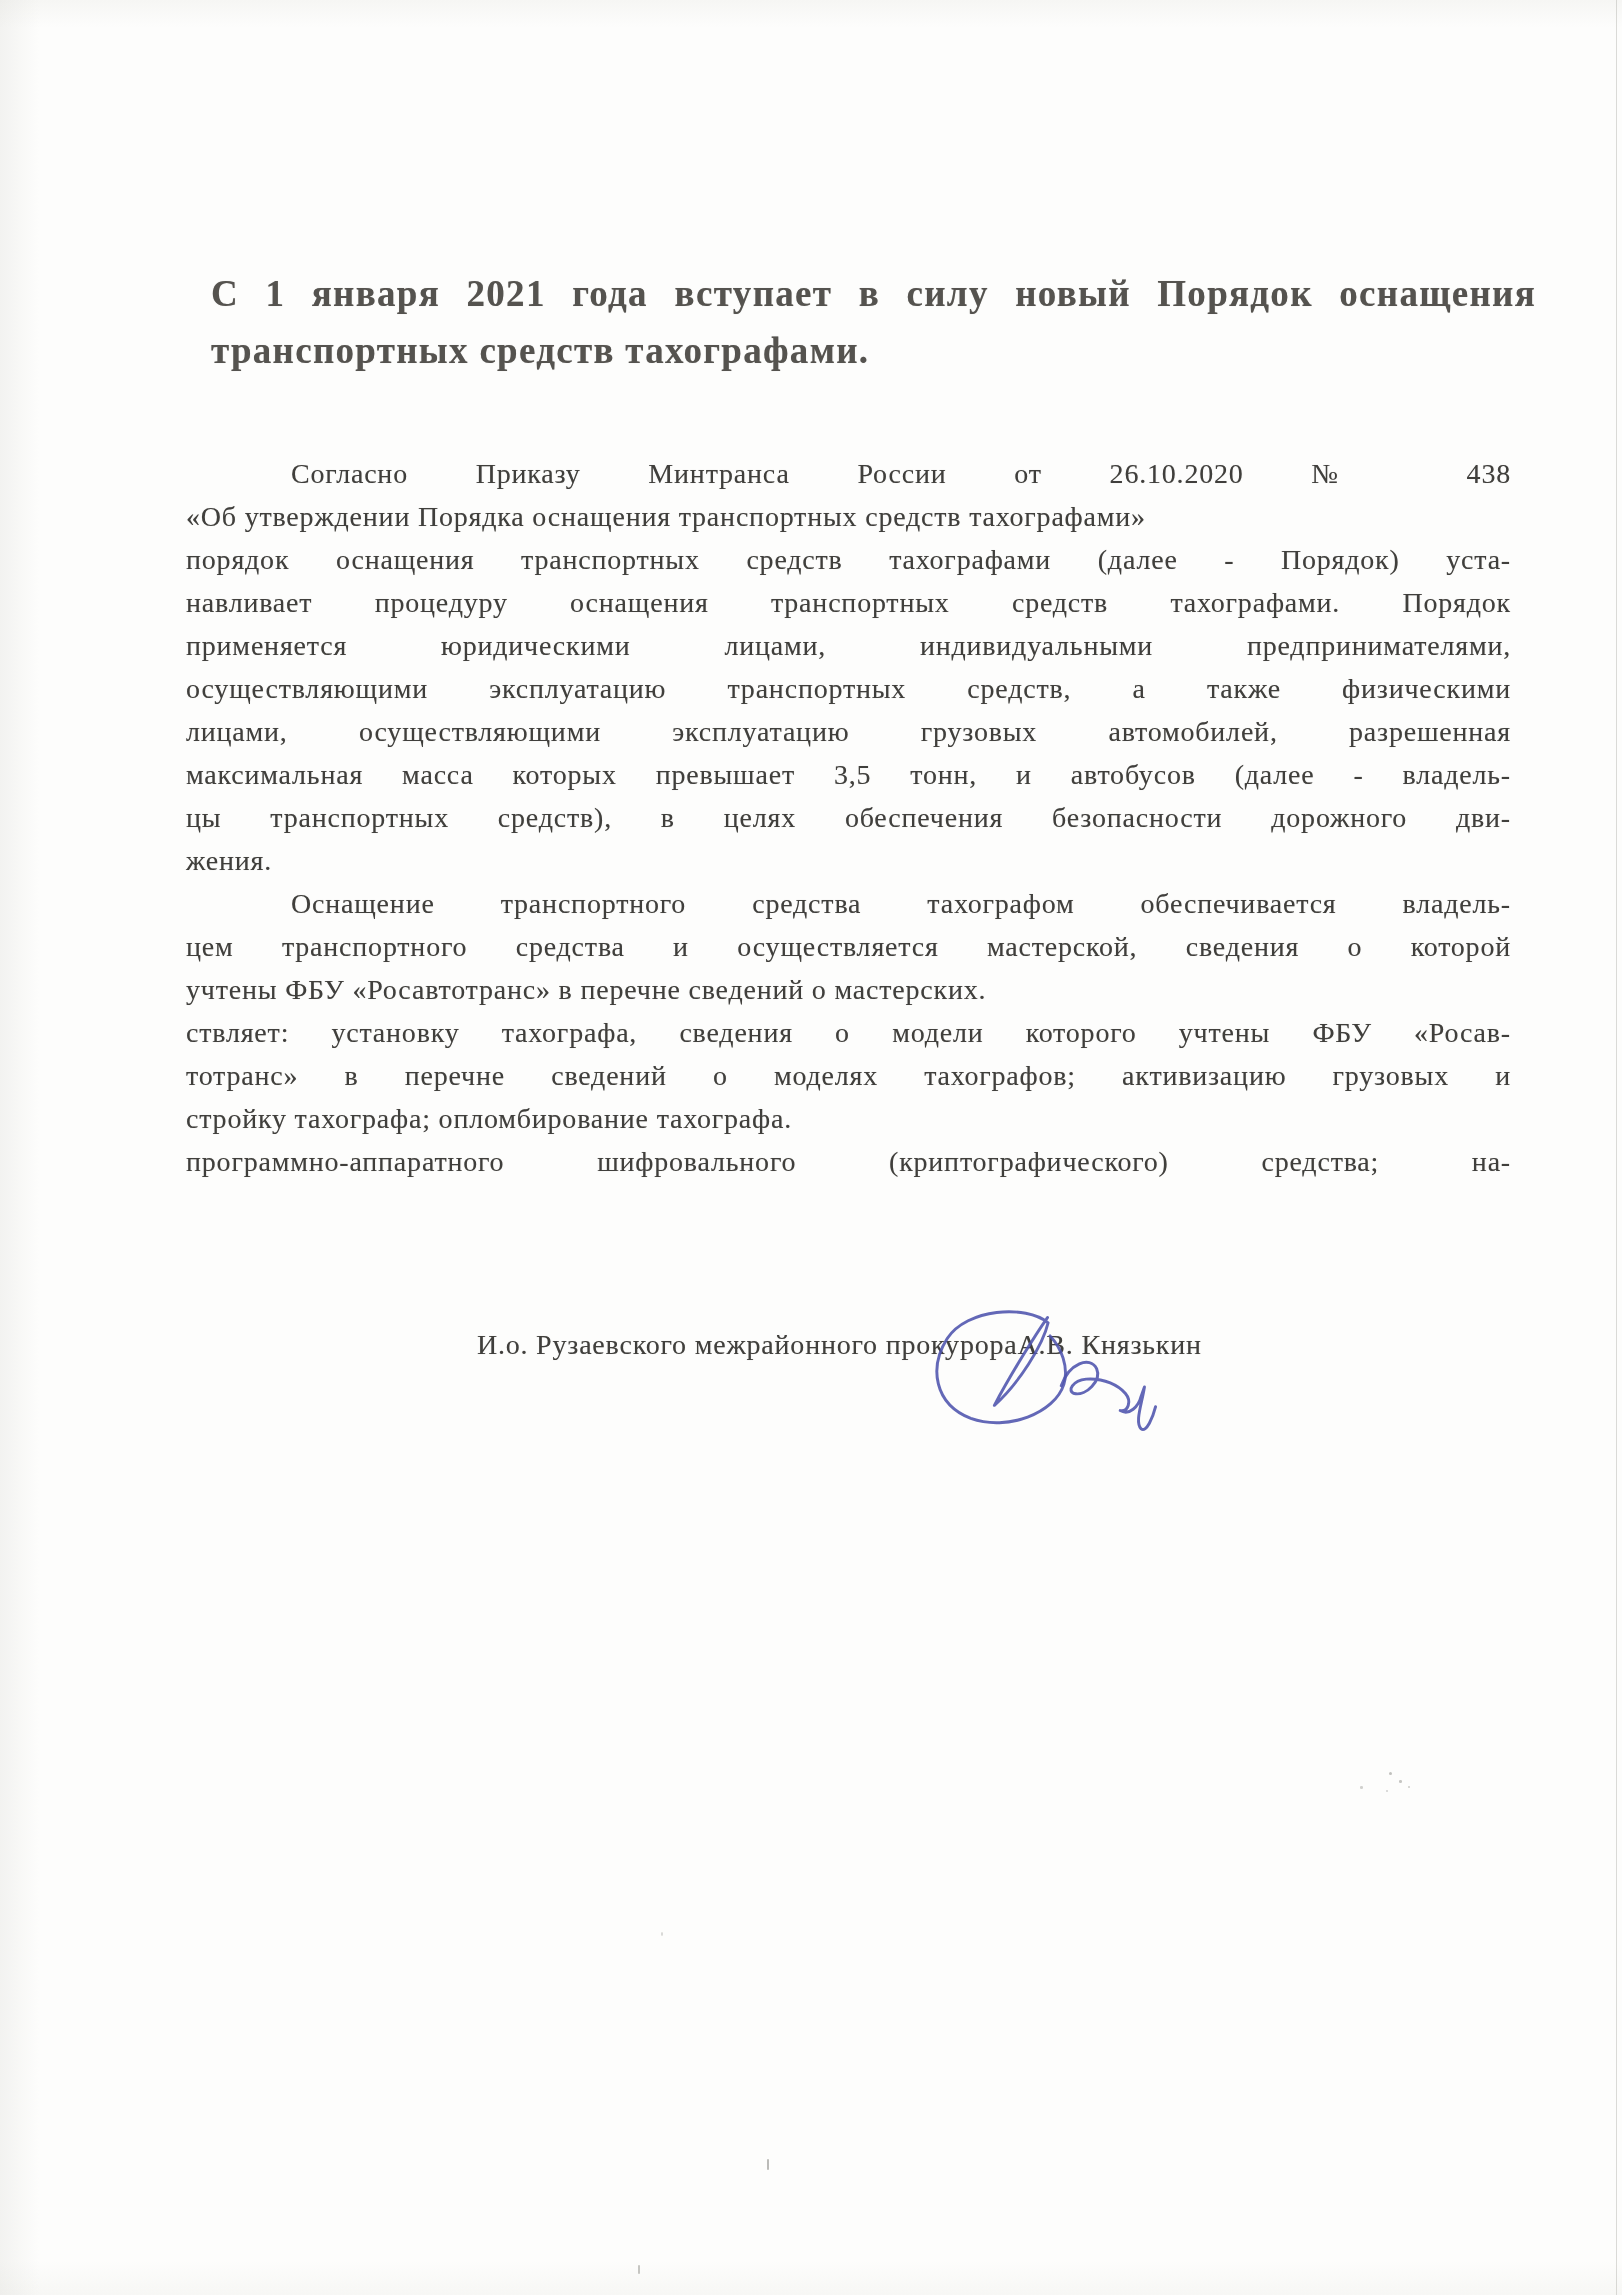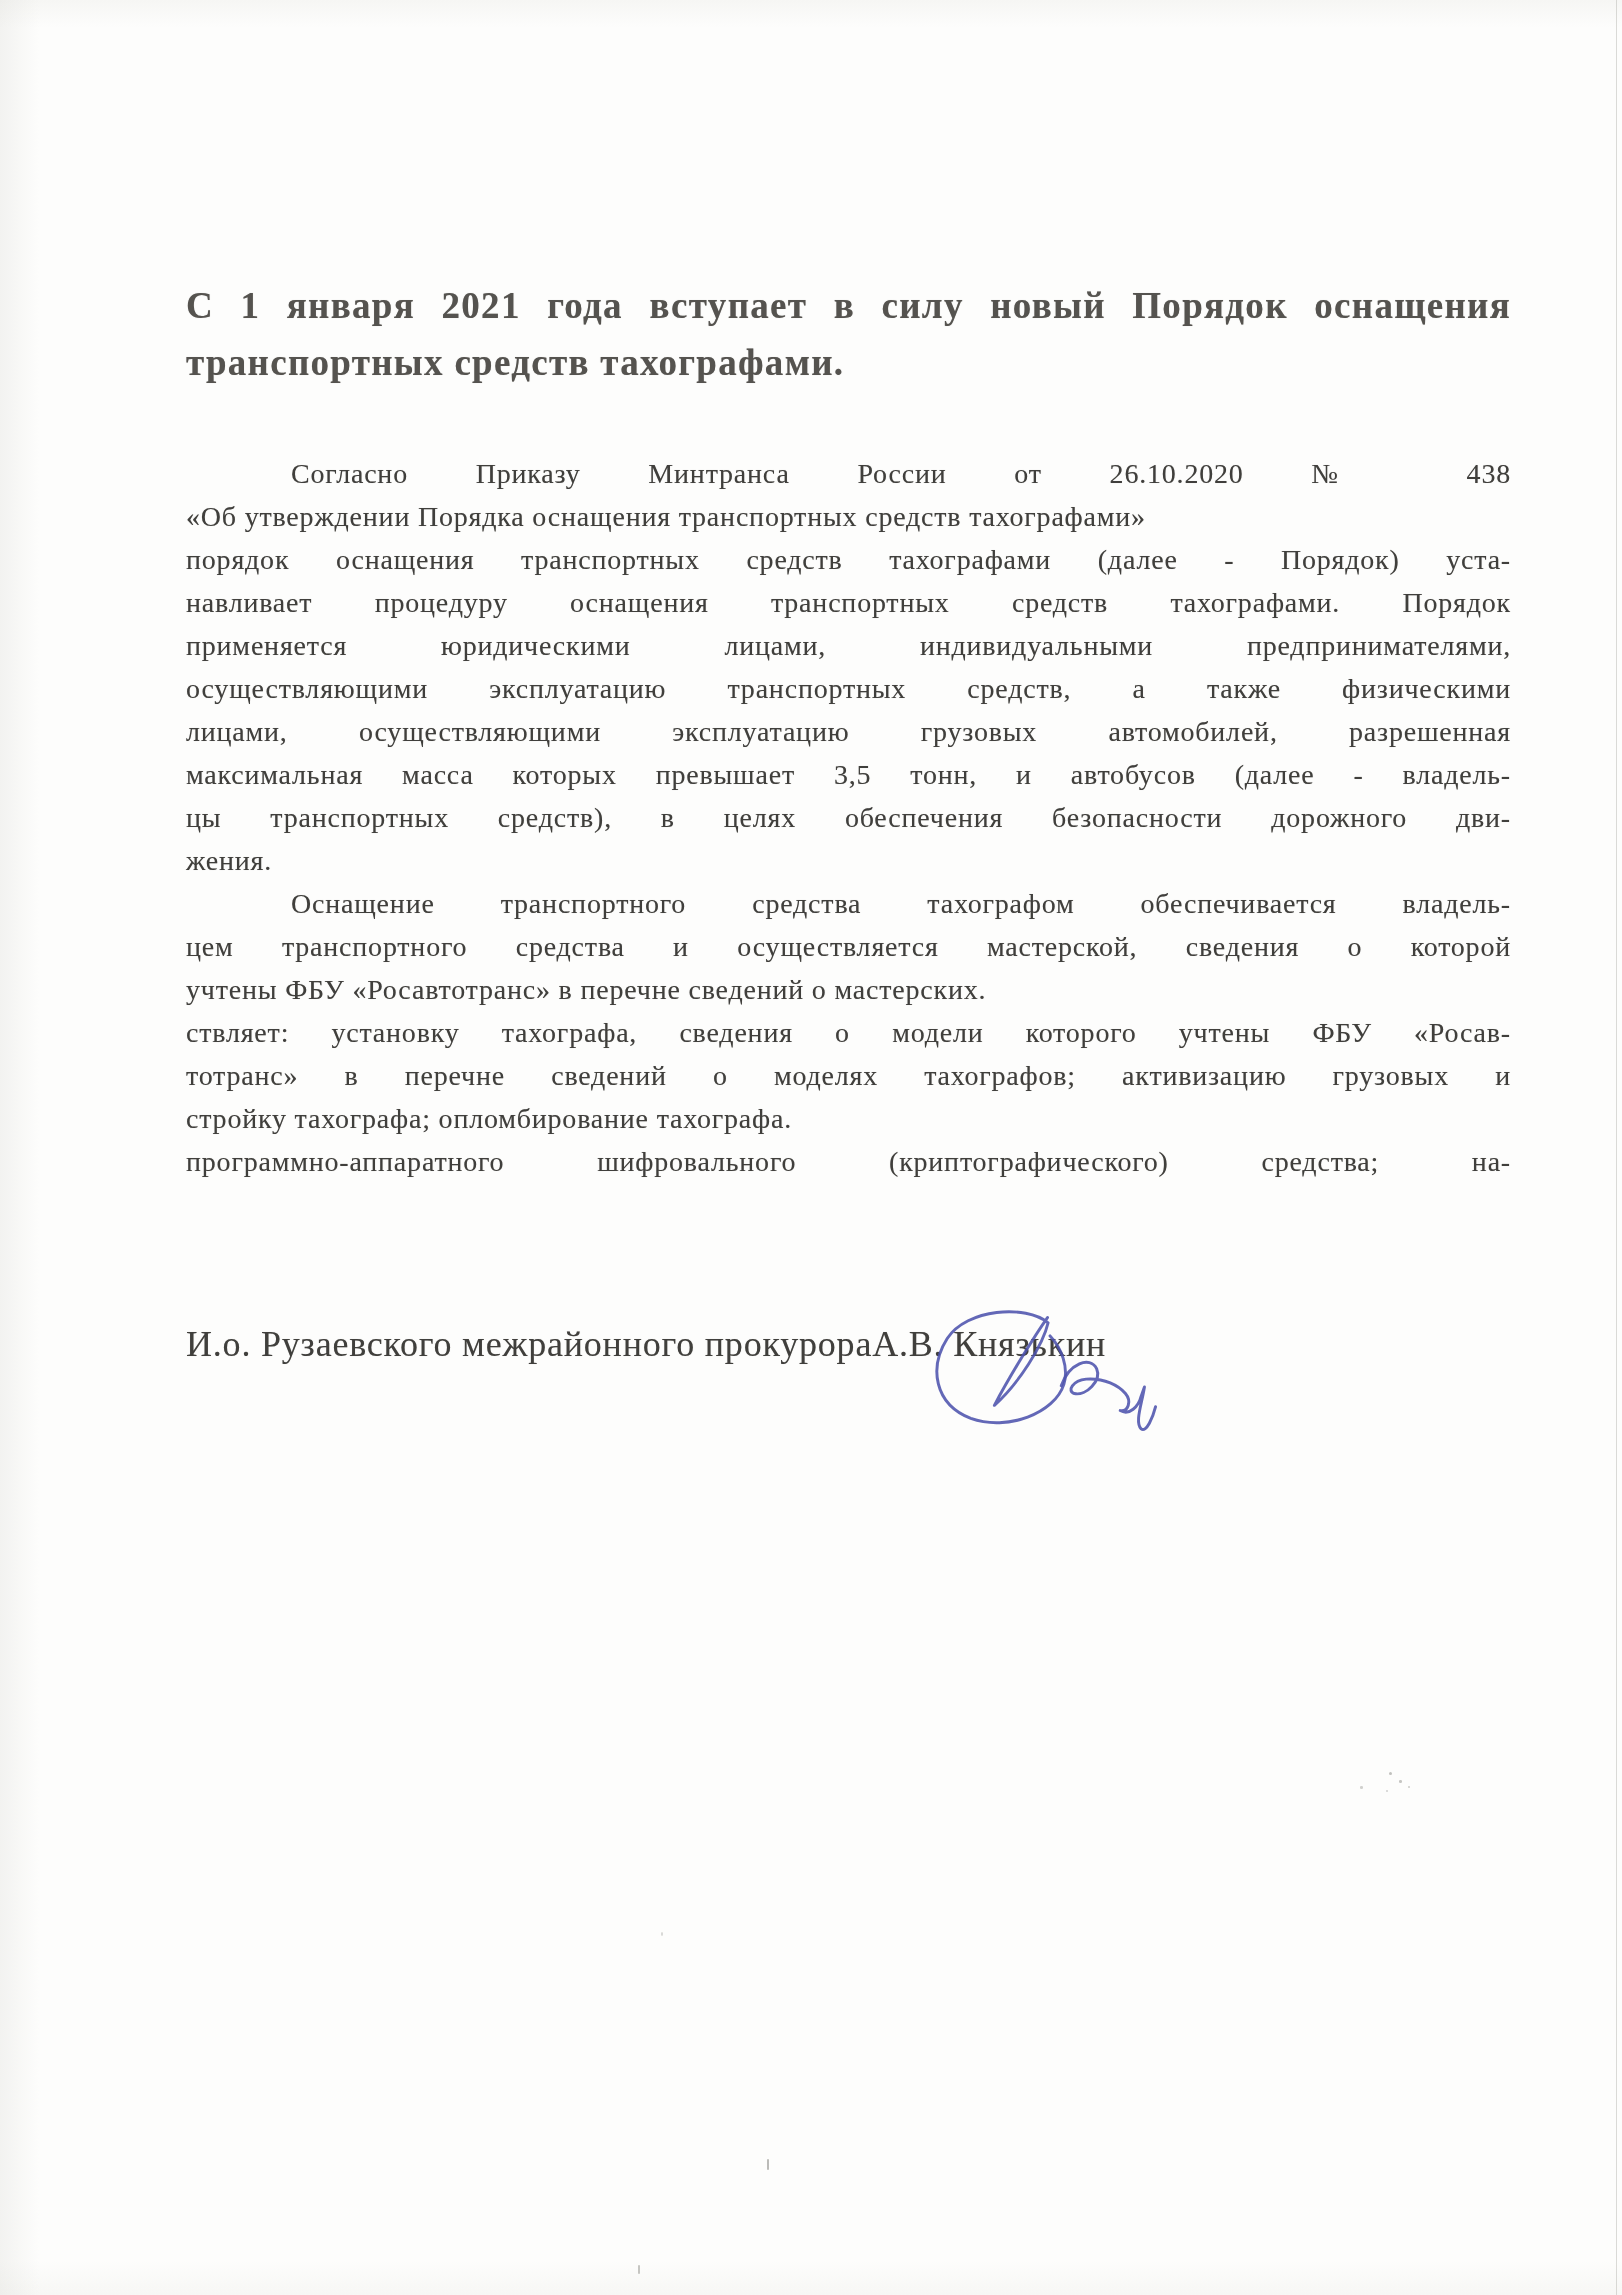--- a/index.html
+++ b/index.html
@@ -18,41 +18,42 @@
   .scan-shade-left{
     position:absolute;left:0;top:0;width:39px;height:100%;
     background:linear-gradient(90deg,rgba(215,215,210,0.28),rgba(255,255,255,0));
   }
   .scan-edge-line{
     position:absolute;left:1616px;top:0;width:1.3px;height:100%;
     background:rgba(190,190,184,0.55);
   }
   .content{position:absolute;left:186px;width:1325px;}
   .heading{
-    top:277px;
+    top:265px;
     font-size:37px;line-height:57px;font-weight:bold;
     color:#55534f;letter-spacing:1.3px;
     text-shadow:0 0 0.7px rgba(90,88,84,0.45);
+    margin-left:25px;
   }
   .bodytext{
     top:452px;
     font-size:28px;line-height:43px;
     color:#403f3c;letter-spacing:0.8px;
     text-shadow:0 0 0.7px rgba(70,68,64,0.35);
   }
   .line{min-height:43px;}
   .heading .line{min-height:57px;}
   .j{text-align:justify;text-align-last:justify;}
   .l{text-align:right;text-align-last:left;}
   .ind{text-indent:105px;}
   .sign-row{
     top:1323px;
-    font-size:36px;line-height:43px;color:#403f3c;letter-spacing:0.8px;
+    font-size:28px;line-height:43px;color:#403f3c;letter-spacing:0.8px;
     text-shadow:0 0 0.7px rgba(70,68,64,0.35);
-    display:flex;justify-content:flex-start;align-items:flex-start;
+    display:flex;justify-content:center;align-items:flex-start;
   }
   .sign-name{margin-right:18.3px;}
   .signature-svg{
     position:absolute;left:921px;top:1307px;width:249px;height:141px;
     color:#4d53ad;
   }
   .signature-svg path{
     fill:none;stroke:currentColor;stroke-width:4.5;
     stroke-linecap:round;stroke-linejoin:round;opacity:0.88;
   }

